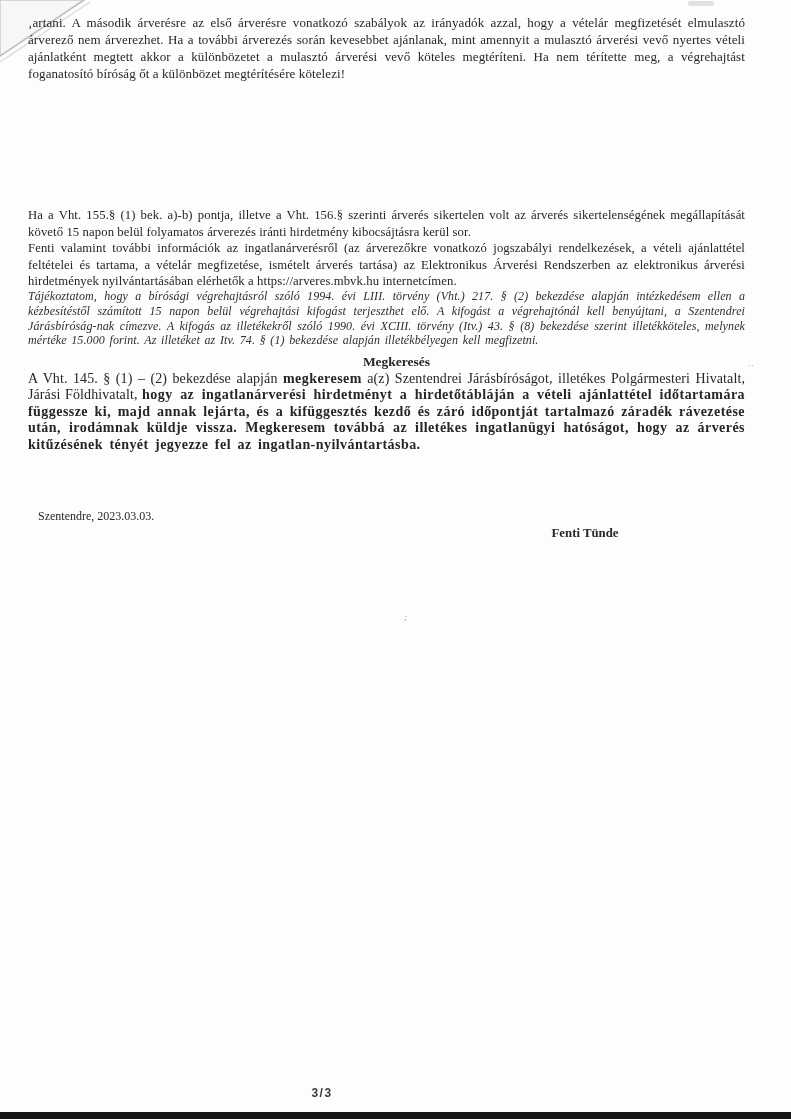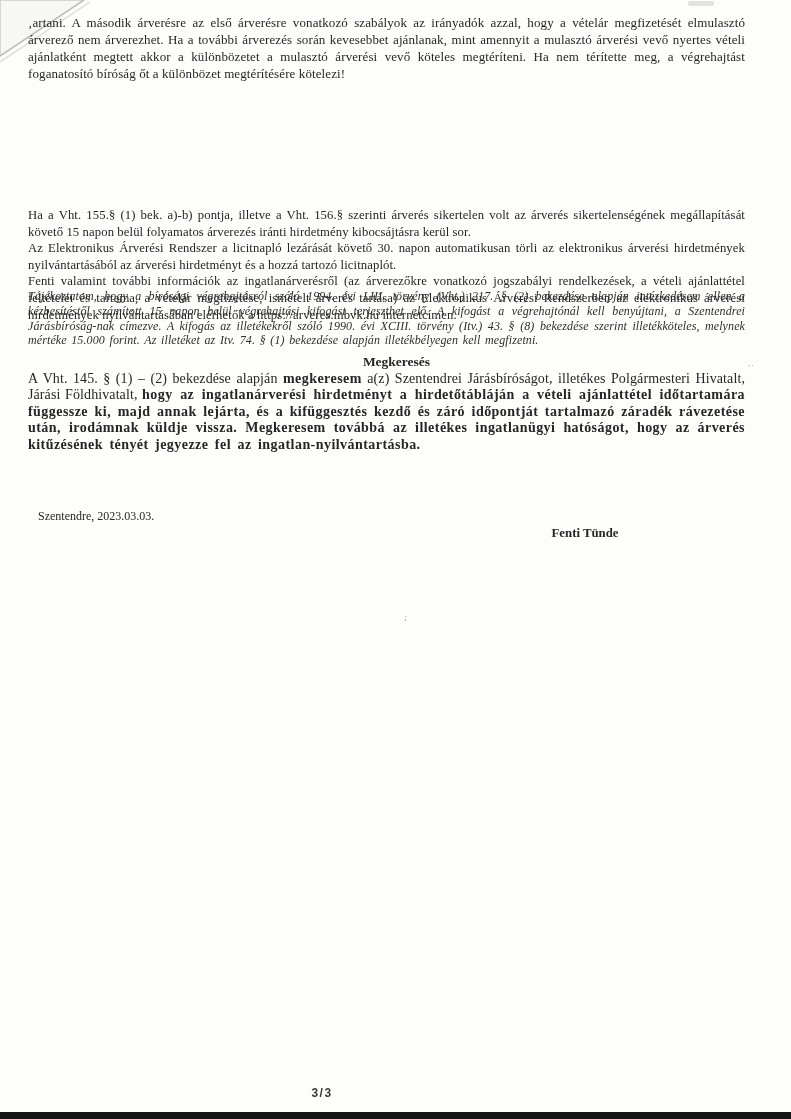--- a/index.html
+++ b/index.html
@@ -83,21 +83,20 @@
     <polygon points="0,0 84,0 0,56" fill="#f7f7f6" stroke="#cccccc" stroke-width="1.5"></polygon>
     <line x1="0" y1="62" x2="90" y2="2" stroke="#d8d8d8" stroke-width="1.2"></line>
     <line x1="0" y1="56" x2="84" y2="0" stroke="#bfbfbf" stroke-width="1.4"></line>
   </svg>
   <div class="smudge-top"></div>
 
   <div class="para p1">‚artani. A második árverésre az első árverésre vonatkozó szabályok az irányadók azzal, hogy a vételár megfizetését elmulasztó árverező nem árverezhet. Ha a további árverezés során kevesebbet ajánlanak, mint amennyit a mulasztó árverési vevő nyertes vételi ajánlatként megtett akkor a különbözetet a mulasztó árverési vevő köteles megtéríteni. Ha nem térítette meg, a végrehajtást foganatosító bíróság őt a különbözet megtérítésére kötelezi!</div>
 
   <div class="para block2">
     <p>Ha a Vht. 155.§ (1) bek. a)-b) pontja, illetve a Vht. 156.§ szerinti árverés sikertelen volt az árverés sikertelenségének megállapítását követő 15 napon belül folyamatos árverezés iránti hirdetmény kibocsájtásra kerül sor.</p>
-    <p>Az Elektronikus Árverési Rendszer a licitnapló lezárását követő 30. napon automatikusan törli az elektronikus árverési hirdetmények nyilvántartásából az árverési hirdetményt és a hozzá tartozó licitnaplót.</p>
     <p>Fenti valamint további információk az ingatlanárverésről (az árverezőkre vonatkozó jogszabályi rendelkezések, a vételi ajánlattétel feltételei és tartama, a vételár megfizetése, ismételt árverés tartása) az Elektronikus Árverési Rendszerben az elektronikus árverési hirdetmények nyilvántartásában elérhetők a https://arveres.mbvk.hu internetcímen.</p>
   </div>
 
   <div class="para notice">Tájékoztatom, hogy a bírósági végrehajtásról szóló 1994. évi LIII. törvény (Vht.) 217. § (2) bekezdése alapján intézkedésem ellen a kézbesítéstől számított 15 napon belül végrehajtási kifogást terjeszthet elő. A kifogást a végrehajtónál kell benyújtani, a Szentendrei Járásbíróság-nak címezve. A kifogás az illetékekről szóló 1990. évi XCIII. törvény (Itv.) 43. § (8) bekezdése szerint illetékköteles, melynek mértéke 15.000 forint. Az illetéket az Itv. 74. § (1) bekezdése alapján illetékbélyegen kell megfizetni.</div>
 
   <div class="heading">Megkeresés</div>
   <div class="heading-dots">..</div>
 
   <div class="para request">
     <span>A Vht. 145. § (1) – (2) bekezdése alapján </span><span class="b">megkeresem</span><span> a(z) Szentendrei Járásbíróságot, illetékes Polgármesteri Hivatalt, Járási Földhivatalt, </span><span class="b">hogy az ingatlanárverési hirdetményt a hirdetőtábláján a vételi ajánlattétel időtartamára függessze ki, majd annak lejárta, és a kifüggesztés kezdő és záró időpontját tartalmazó záradék rávezetése után, irodámnak küldje vissza. Megkeresem továbbá az illetékes ingatlanügyi hatóságot, hogy az árverés kitűzésének tényét jegyezze fel az ingatlan-nyilvántartásba.</span>

